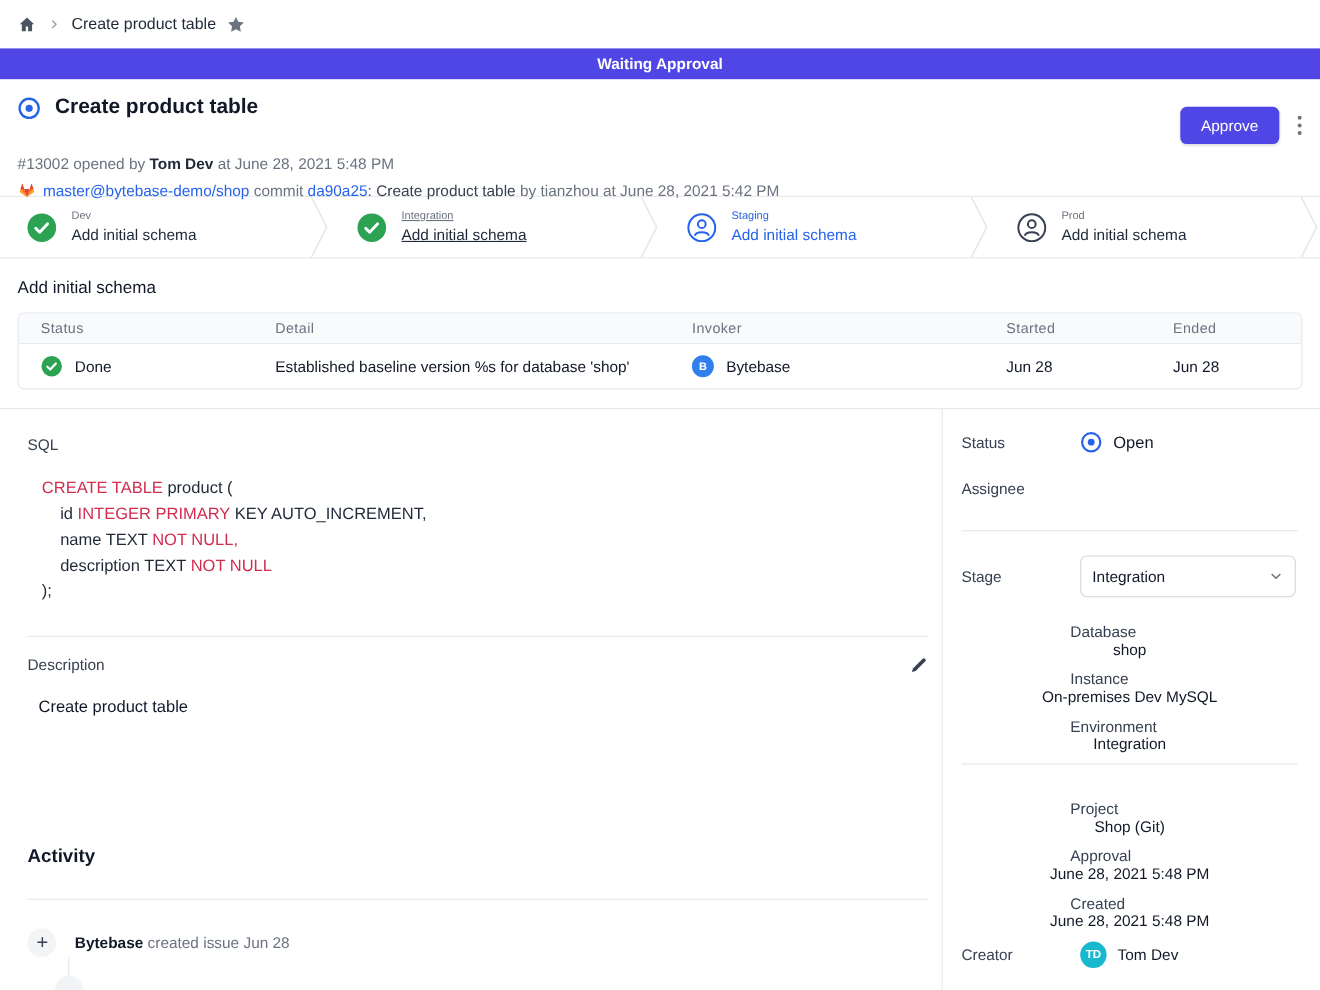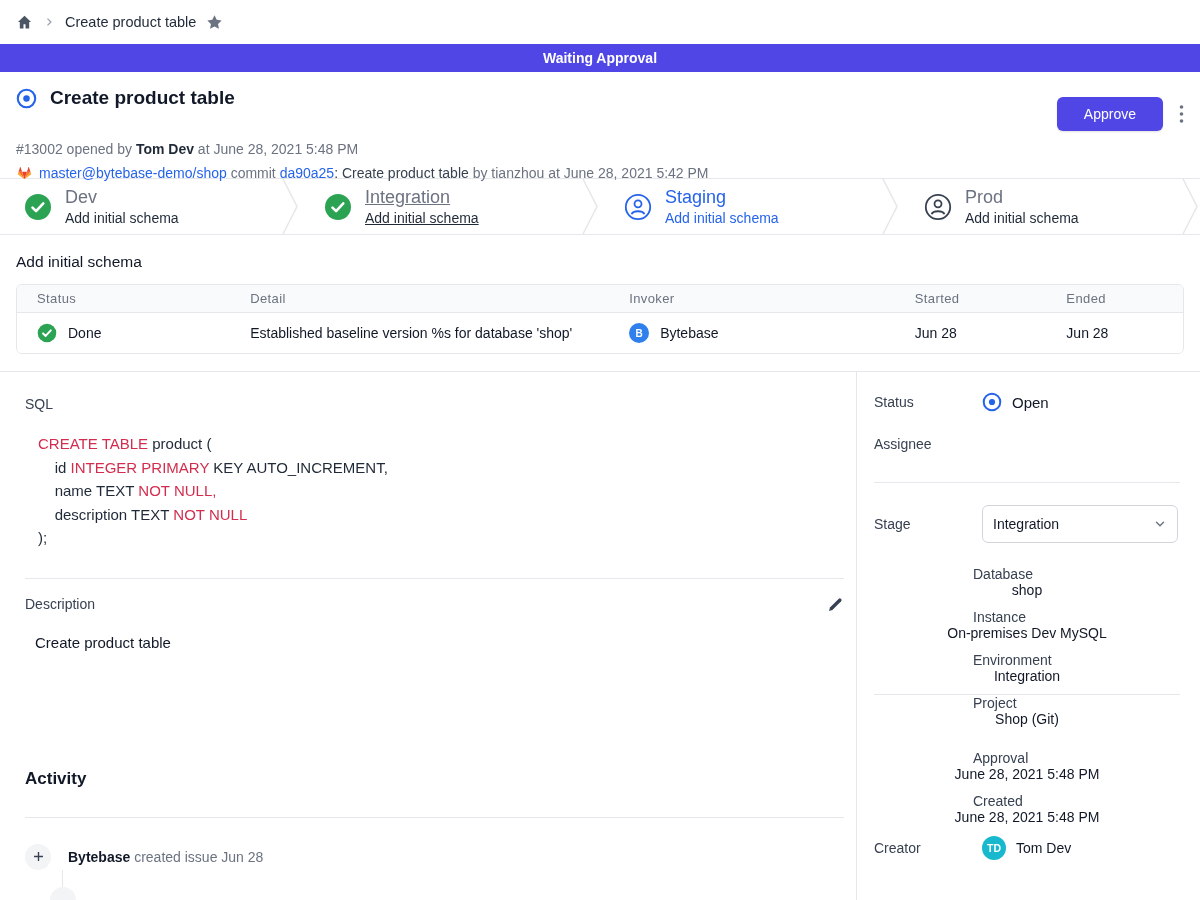--- a/index.html
+++ b/index.html
@@ -14,33 +14,33 @@
   
   .banner { height:28px; background:#4f46e5; color:#fff; display:flex; align-items:center; justify-content:center;
     font-size:14px; font-weight:600; }
 
   
   .header { height:106px; padding:12px 16px 0; }
   .title-row { display:flex; justify-content:space-between; align-items:flex-start; }
   .title-left { display:flex; align-items:center; gap:13px; margin-top:3px; }
   .issue-title { font-size:19px; font-weight:700; color:#111827; }
   .actions { display:flex; align-items:center; gap:16px; margin-top:13px; }
-  .approve-btn { background:#4f46e5; color:#fff; border:none; border-radius:6px; height:34px; padding:0 27px;
+  .approve-btn { background:#4f46e5; color:#fff; border:none; border-radius:6px; height:34px; padding:0 19px;
     font-size:14px; font-weight:500; font-family:inherit; cursor:pointer; box-shadow:0 1px 2px rgba(0,0,0,.12); }
   .meta-line { margin-top:10px; font-size:14px; color:#6b7280; white-space:pre-wrap; }
   .meta-line .strong { color:#1f2937; font-weight:600; }
   .commit-line { margin-top:8px; font-size:14px; color:#6b7280; display:flex; align-items:center; gap:6px; white-space:pre-wrap; }
   .link-blue { color:#2563eb; cursor:pointer; }
   .commit-msg { color:#374151; }
 
   
   .stage-bar { height:57px; border-top:1px solid #e5e7eb; border-bottom:1px solid #e5e7eb; display:flex; align-items:stretch; }
   .stage { flex:1; display:flex; align-items:center; gap:13px; padding-left:24px; cursor:pointer; }
   .stage-text { display:flex; flex-direction:column; line-height:1.25; }
-  .stage-env { font-size:18px; color:#6b7280; }
+  .stage-env { font-size:10px; color:#6b7280; }
   .stage-task { font-size:14px; color:#1f2937; margin-top:1px; }
   .stage.linked .stage-env, .stage.linked .stage-task { text-decoration:underline; }
   .stage.active .stage-env, .stage.active .stage-task { color:#2563eb; font-weight:400; }
   .stage-sep { width:18px; flex:none; align-self:stretch; }
 
   
   .task-section { height:136px; padding:18px 16px 0; }
   .task-title { font-size:15.5px; color:#111827; margin-bottom:13px; }
   .task-table { width:100%; border:1px solid #e5e7eb; border-radius:6px; border-spacing:0; overflow:hidden; }
   .task-table th { background:#f9fafb; height:28px; font-size:13px; font-weight:400; color:#6b7280;
@@ -83,21 +83,21 @@
   .select-box { width:196px; height:40px; border:1px solid #d1d5db; border-radius:6px; background:#fff;
     display:flex; align-items:center; gap:9px; padding:0 10px; cursor:pointer; }
   .select-box.short { height:38px; }
   .select-box .grow { flex:1; font-size:14px; color:#111827; }
   .row-status { margin-bottom:24px; }
   .row-assignee { margin-bottom:30px; }
   .sidebar hr.div { margin:0; }
   .row-stage { margin-top:22px; margin-bottom:23px; }
   .row-plain { margin-bottom:23px; height:20px;flex-direction:column; }
   .row-env { margin-bottom:22px; }
-  .row-project { margin-top:12px;justify-content:flex-end; }
+  .row-project { margin-top:32px; }
   .row-creator { margin-top:4px; }
   .creator-value { display:flex; align-items:center; gap:10px; }
 </style>
 </head>
 <body>
 
 <div class="breadcrumb-bar">
   <span class="icon-btn">
     <svg width="17" height="17" viewBox="0 0 20 20" fill="#4b5563">
         <path d="M10 2.2 2.3 9.4h2.2V17h4.3v-5h2.4v5h4.3V9.4h2.2z"></path>

